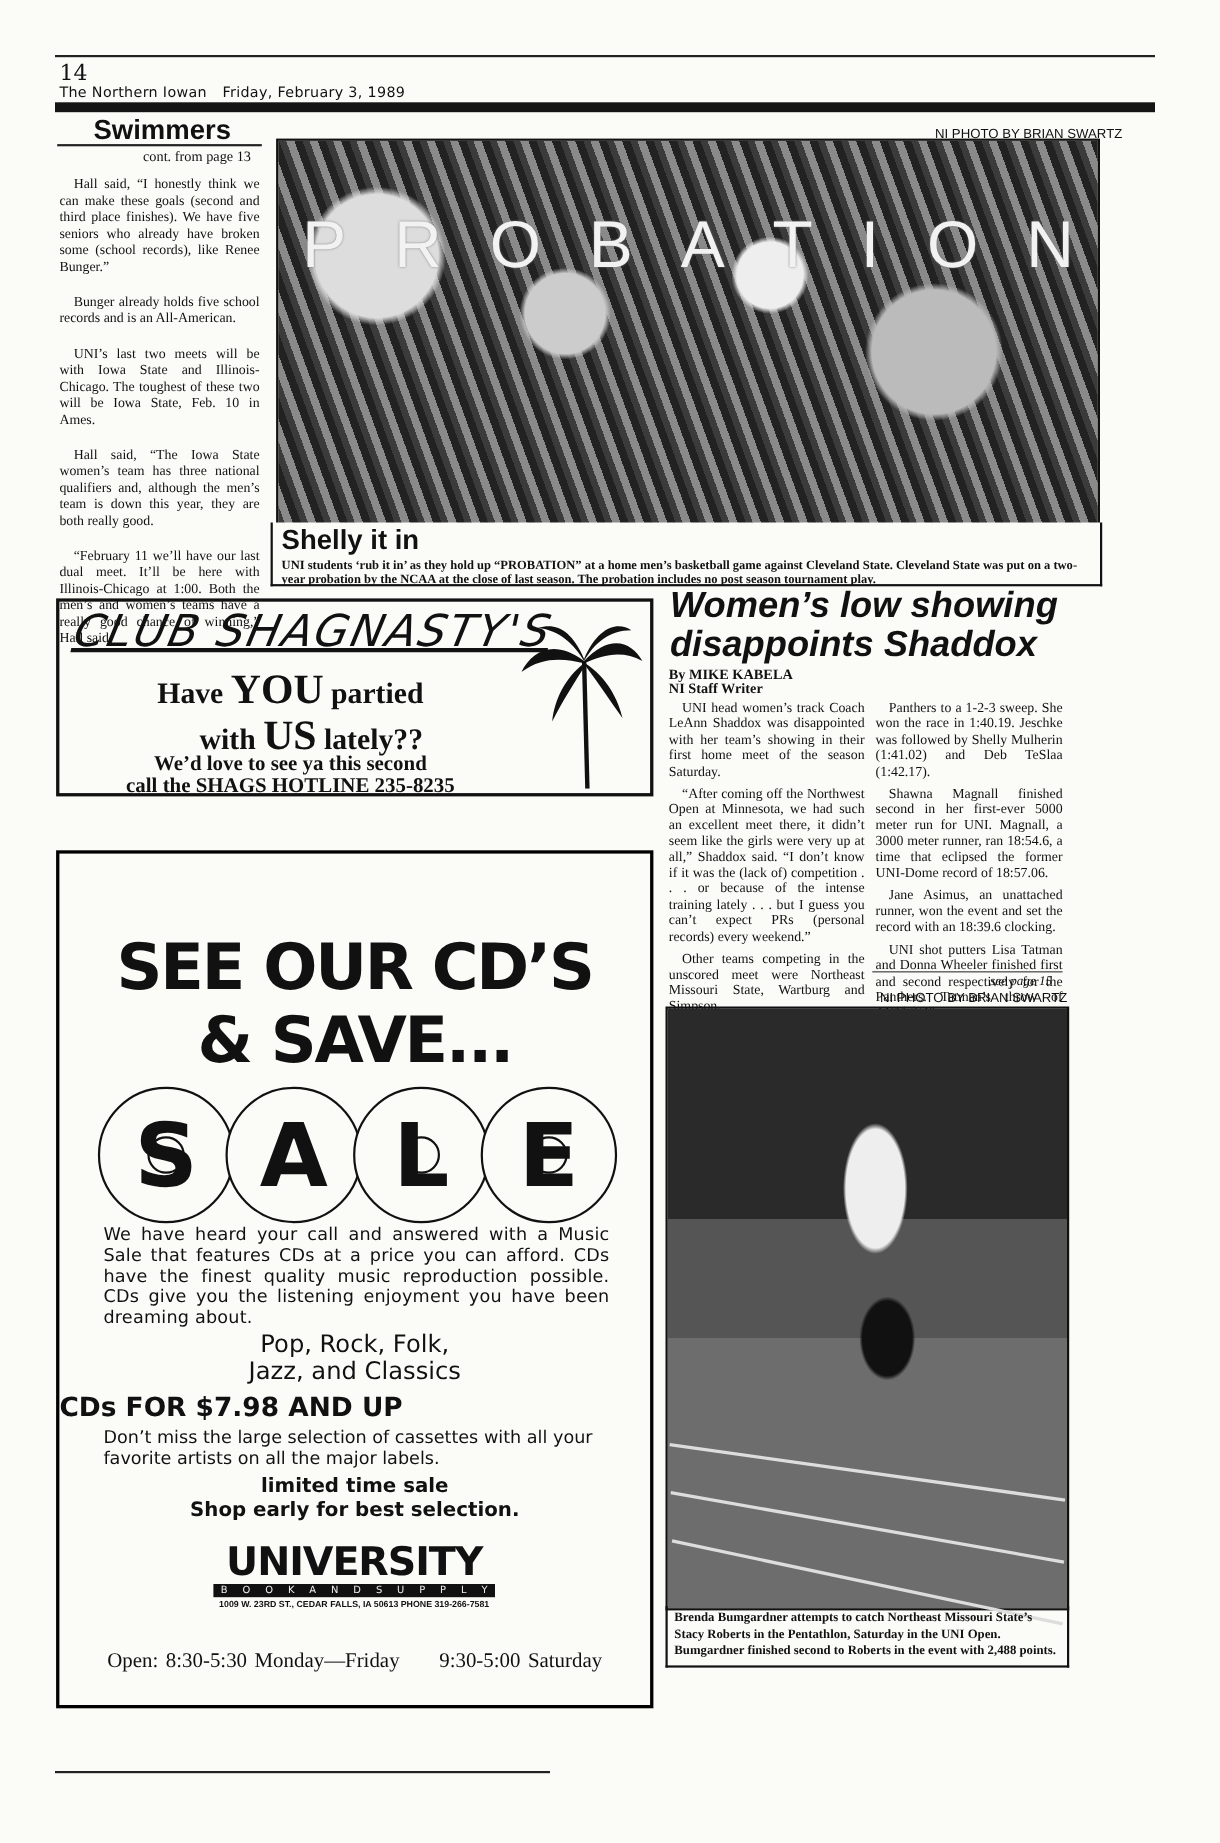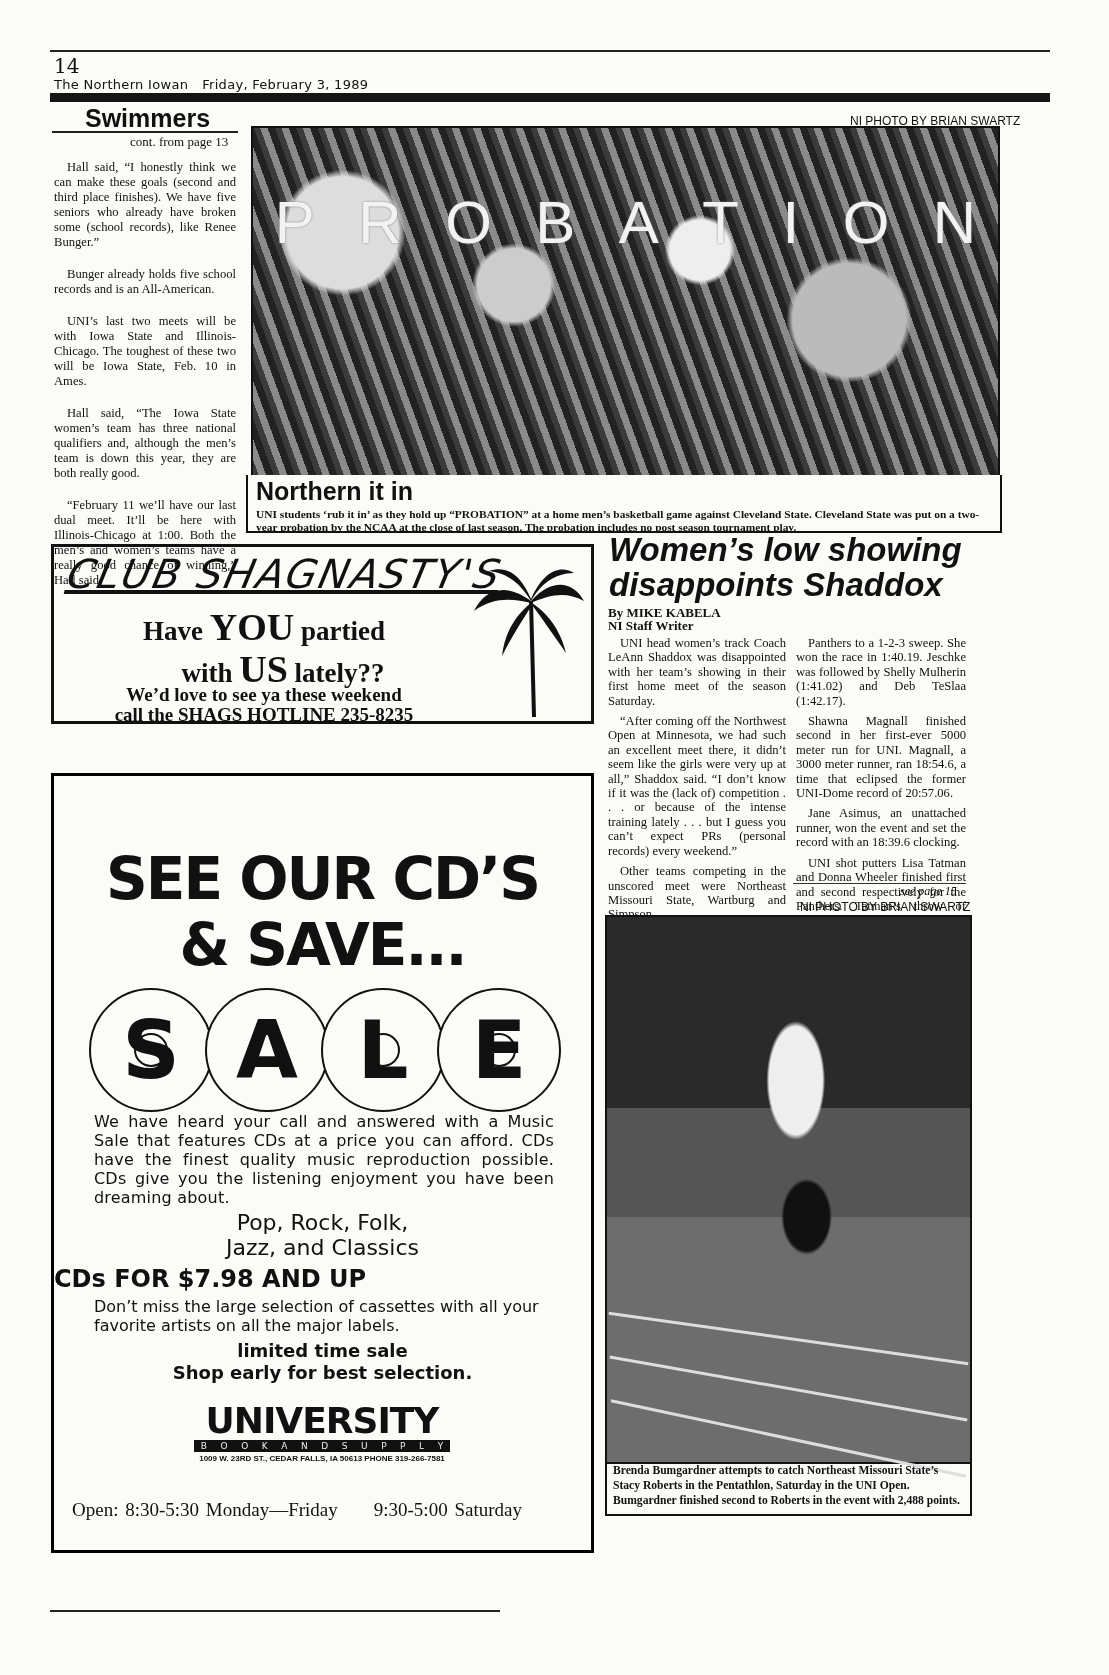--- a/index.html
+++ b/index.html
@@ -57,21 +57,21 @@
   .disc::after{content:"";position:absolute;width:30px;height:30px;border-radius:50%;border:2px solid #111;}
   .ad2-body{left:40px;top:336px;width:460px;font-family:"DejaVu Sans",sans-serif;font-size:16px;line-height:19px;text-align:justify;letter-spacing:.2px;}
   .ad2-genres{left:0;top:434px;width:537px;text-align:center;font-family:"DejaVu Sans",sans-serif;font-size:22px;line-height:25px;}
   .ad2-price{left:0;top:489px;width:537px;text-align:left;font-family:"DejaVu Sans",sans-serif;font-weight:bold;font-size:24px;}
   .ad2-cass{left:40px;top:521px;width:480px;font-family:"DejaVu Sans",sans-serif;font-size:16px;line-height:19px;}
   .ad2-limited{left:0;top:564px;width:537px;text-align:center;font-family:"DejaVu Sans",sans-serif;font-weight:bold;font-size:18px;line-height:22px;}
   .uni-logo{left:140px;top:610px;width:256px;height:80px;}
   .uni-word{left:0;top:14px;width:256px;text-align:center;font-family:"DejaVu Sans",sans-serif;font-weight:bold;font-size:36px;letter-spacing:-1px;}
   .uni-bar{left:0;top:54px;width:256px;height:12px;background:#111;color:#eee;font-family:"DejaVu Sans",sans-serif;font-size:9px;display:flex;justify-content:space-around;align-items:center;}
   .uni-addr{left:0;top:68px;width:256px;text-align:center;font-family:"Liberation Sans",sans-serif;font-weight:bold;font-size:8px;}
-  .ad2-hours{left:0;top:723px;width:537px;text-align:left;font-size:19px;word-spacing:2px;}
+  .ad2-hours{left:0;top:723px;width:537px;text-align:center;font-size:19px;word-spacing:2px;}
   .ad2-hours span{margin:0 18px;}
   .bottom-rule{left:50px;top:1610px;width:450px;height:2px;background:#222;}
 </style>
 </head>
 <body>
 
 <div class="abs rule-top"></div>
 <div class="abs page-no">14</div>
 <div class="abs masthead">
   <span>The Northern Iowan</span><span>Friday, February 3, 1989</span>
@@ -97,30 +97,30 @@
     <span>O</span>
     <span>B</span>
     <span>A</span>
     <span>T</span>
     <span>I</span>
     <span>O</span>
     <span>N</span>
   </div>
 </div>
 <div class="abs capbox">
-  <div class="abs cap-title">Northern it in</div>
+  <div class="abs cap-title">Shelly it in</div>
   <div class="abs cap-text">UNI students ‘rub it in’ as they hold up “PROBATION” at a home men’s basketball game against Cleveland State. Cleveland State was put on a two-year probation by the NCAA at the close of last season. The probation includes no post season tournament play.</div>
 </div>
 
 <div class="abs ad1">
   <div class="abs ad1-logo">CLUB SHAGNASTY'S</div>
   <div class="abs ad1-l1"><span>Have </span><b>YOU</b><span> partied</span></div>
   <div class="abs ad1-l2"><span>with </span><b>US</b><span> lately??</span></div>
   <div class="abs ad1-l3">
-    <div>We’d love to see ya these weekend</div>
+    <div>We’d love to see ya this second</div>
     <div>call the SHAGS HOTLINE 235-8235</div>
   </div>
   <svg class="abs palm" viewBox="0 0 110 156">
     <path d="M55 40 L58 156 L62 156 L59 40 Z" fill="#111"></path>
     <path d="M57 40 C30 20 10 30 0 50 C20 35 40 38 57 42 Z" fill="#111"></path>
     <path d="M57 40 C80 15 100 22 110 40 C92 30 75 34 57 42 Z" fill="#111"></path>
     <path d="M57 38 C45 10 30 5 15 10 C35 12 48 25 57 40 Z" fill="#111"></path>
     <path d="M57 38 C70 8 88 4 100 12 C80 12 66 24 57 40 Z" fill="#111"></path>
     <path d="M57 42 C40 55 30 75 28 95 C38 75 48 60 58 44 Z" fill="#111"></path>
     <path d="M58 42 C78 55 88 75 92 92 C80 75 70 60 58 44 Z" fill="#111"></path>
@@ -133,21 +133,21 @@
   <div>NI Staff Writer</div>
 </div>
 <div class="abs col2">
   <p>UNI head women’s track Coach LeAnn Shaddox was disappointed with her team’s showing in their first home meet of the season Saturday.</p>
   <p>“After coming off the Northwest Open at Minnesota, we had such an excellent meet there, it didn’t seem like the girls were very up at all,” Shaddox said. “I don’t know if it was the (lack of) competition . . . or because of the intense training lately . . . but I guess you can’t expect PRs (personal records) every weekend.”</p>
   <p>Other teams competing in the unscored meet were Northeast Missouri State, Wartburg and Simpson.</p>
   <p>Erika Jeschke ran a season best in the 600 meter dash to lead the</p>
 </div>
 <div class="abs col3">
   <p>Panthers to a 1-2-3 sweep. She won the race in 1:40.19. Jeschke was followed by Shelly Mulherin (1:41.02) and Deb TeSlaa (1:42.17).</p>
-  <p>Shawna Magnall finished second in her first-ever 5000 meter run for UNI. Magnall, a 3000 meter runner, ran 18:54.6, a time that eclipsed the former UNI-Dome record of 20:57.06.</p>
+  <p>Shawna Magnall finished second in her first-ever 5000 meter run for UNI. Magnall, a 3000 meter runner, ran 18:54.6, a time that eclipsed the former UNI-Dome record of 18:57.06.</p>
   <p>Jane Asimus, an unattached runner, won the event and set the record with an 18:39.6 clocking.</p>
   <p>UNI shot putters Lisa Tatman and Donna Wheeler finished first and second respectively for the Panthers. Tatman’s throw of 44’11 3/4”</p>
   <div class="track">TRACK</div>
 </div>
 <div class="abs seerule"></div>
 <div class="abs seepage">see page 15</div>
 
 <div class="abs photo2-credit">NI PHOTO BY BRIAN SWARTZ</div>
 <div class="abs photo2">
   <div class="lane" style="left:0;top:420px;width:363px;transform:rotate(8deg);"></div>

